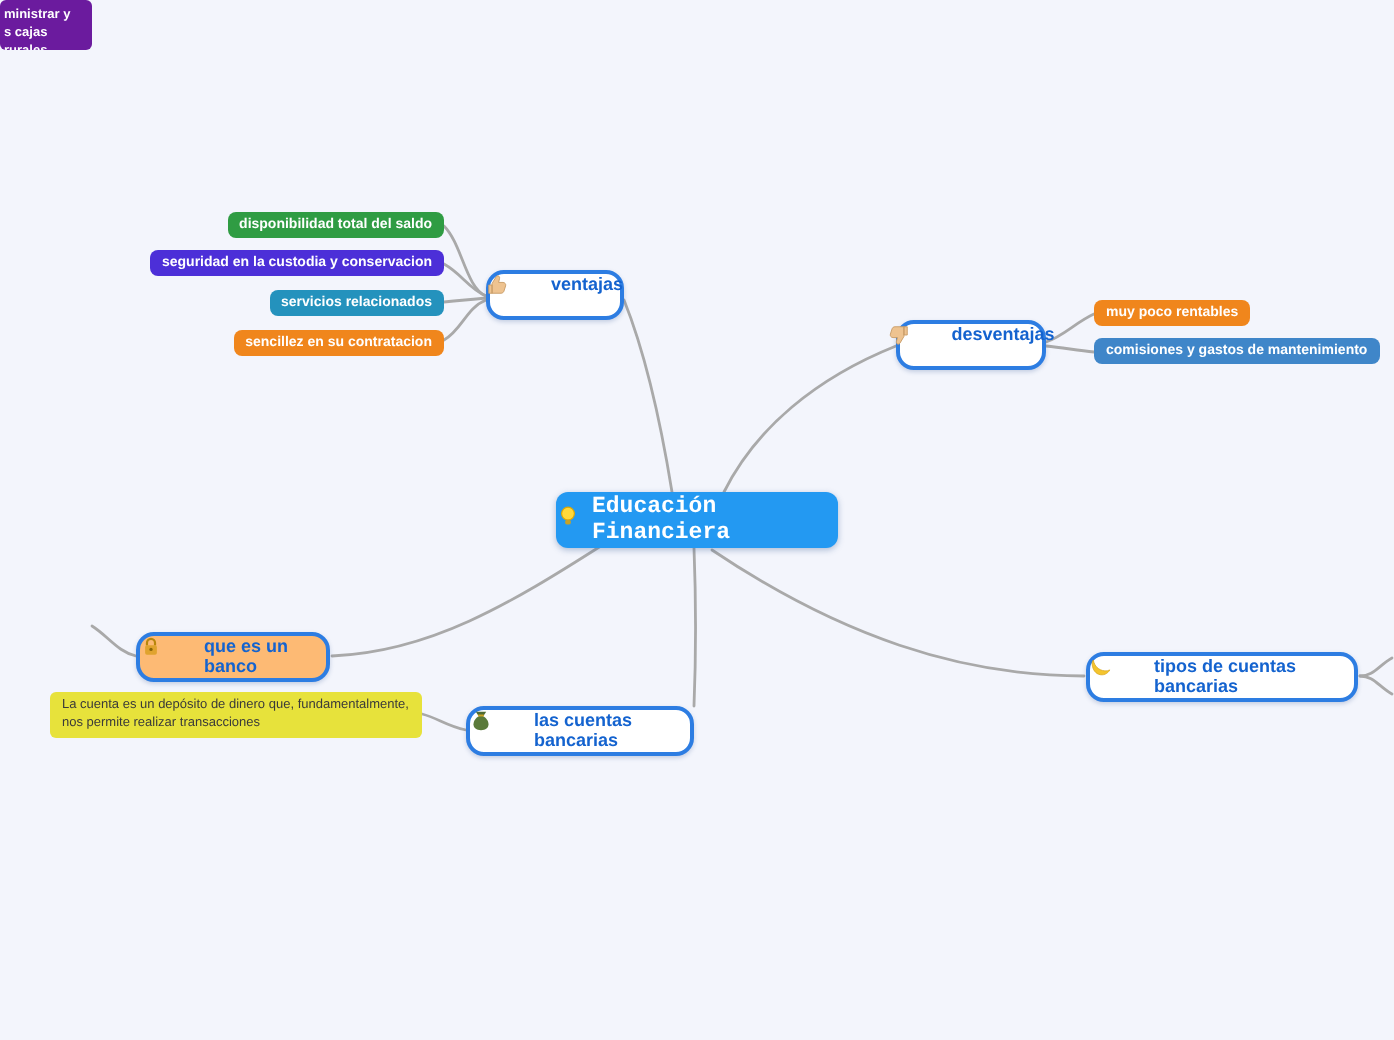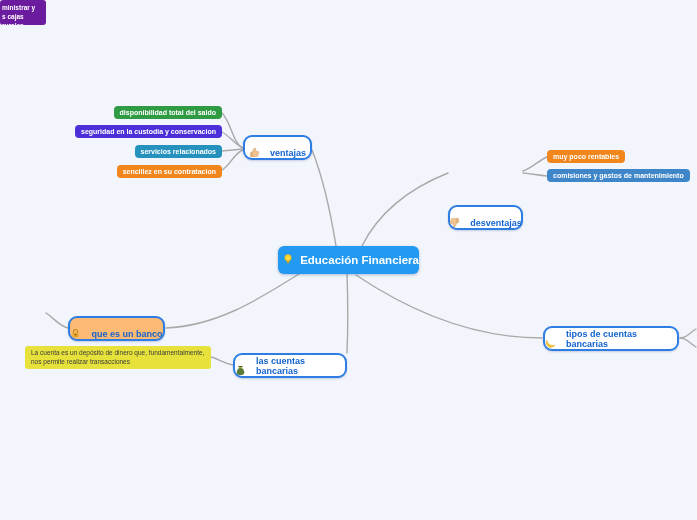--- a/index.html
+++ b/index.html
@@ -1,24 +1,24 @@
 <!DOCTYPE html>
 <html><head>
 <meta charset="utf-8">
 <style>
   html,body{margin:0;padding:0;width:697px;height:520px;overflow:hidden;font-family:"Liberation Sans",sans-serif;}
   #canvas{position:relative;width:697px;height:520px;background:#f3f5fc;}
   #edges{position:absolute;left:0;top:0;pointer-events:none;}
-  .node{position:absolute;display:flex;align-items:flex-end;justify-content:center;gap:10px;
+  .node{position:absolute;display:flex;align-items:flex-start;justify-content:center;gap:21px;
         background:#ffffff;border:2px solid #2d7de2;border-radius:9px;box-sizing:border-box;
         font-weight:bold;font-size:9px;color:#1463cf;box-shadow:0 1px 2px rgba(60,90,150,.25);cursor:pointer;}
   .node .ic{display:flex;align-items:center;}
   #center-node{position:absolute;display:flex;align-items:center;justify-content:flex-end;gap:6px;
         border-radius:6px;box-sizing:border-box;font-weight:bold;font-size:11.5px;
-        box-shadow:0 1px 3px rgba(40,80,140,.35);cursor:pointer;}
+        box-shadow:0 1px 3px rgba(40,80,140,.35);cursor:pointer;font-family:Liberation Mono, monospace;}
   .chip{position:absolute;height:13px;line-height:13px;padding:0 6px;border-radius:4px;
         font-size:7px;font-weight:bold;color:#ffffff;white-space:nowrap;box-sizing:border-box;cursor:pointer;}
   .note{position:absolute;border-radius:3px;font-size:6.5px;line-height:9px;
         white-space:pre-line;box-sizing:border-box;cursor:pointer;}
   #banco-note{left:0;top:300;width:46px;height:25px;padding:3px 0 3px 2px;font-weight:bold;overflow:hidden;}
   #cuentas-note{left:25px;top:346px;width:186px;height:23px;padding:3px 6px;line-height:8.5px;}
 </style>
 </head>
 <body>
 
@@ -56,21 +56,21 @@
 
   <div class="node" style="left: 243px; top: 135px; width: 69px; height: 25px; border-color: rgb(45, 125, 226); color: rgb(20, 99, 207); background-color: rgb(255, 255, 255);">
     <span class="ic">
       <svg width="11" height="11" viewBox="0 0 12 12">
         <path fill="#eec390" stroke="#c89b66" stroke-width="0.5" d="M1.5 6h1.8v4.5H1.5z M3.3 10.5h4.9c.8 0 1.4-.5 1.6-1.2l.9-2.8c.3-.9-.4-1.9-1.4-1.9H6.9l.5-2.2C7.6 1.5 7 1 6.4 1c-.4 0-.7.2-.9.5L3.3 5.2z"></path>
       </svg>
     </span>
     <span>ventajas</span>
   </div>
 
-  <div class="node" style="left: 448px; top: 160px; width: 75px; height: 25px; border-color: rgb(45, 125, 226); color: rgb(20, 99, 207); background-color: rgb(255, 255, 255); margin-top: 45px;">
+  <div class="node" style="left: 448px; top: 160px; width: 75px; height: 25px; border-color: rgb(45, 125, 226); color: rgb(20, 99, 207); background-color: rgb(255, 255, 255);">
     <span class="ic">
       <svg width="11" height="11" viewBox="0 0 12 12">
         <path fill="#eec390" stroke="#c89b66" stroke-width="0.5" transform="rotate(180 6 6)" d="M1.5 6h1.8v4.5H1.5z M3.3 10.5h4.9c.8 0 1.4-.5 1.6-1.2l.9-2.8c.3-.9-.4-1.9-1.4-1.9H6.9l.5-2.2C7.6 1.5 7 1 6.4 1c-.4 0-.7.2-.9.5L3.3 5.2z"></path>
       </svg>
     </span>
     <span>desventajas</span>
   </div>
 
   <div class="node" style="left: 68px; top: 316px; width: 97px; height: 25px; border-color: rgb(45, 125, 226); color: rgb(20, 99, 207); background-color: #fdba74;">
     <span class="ic">

